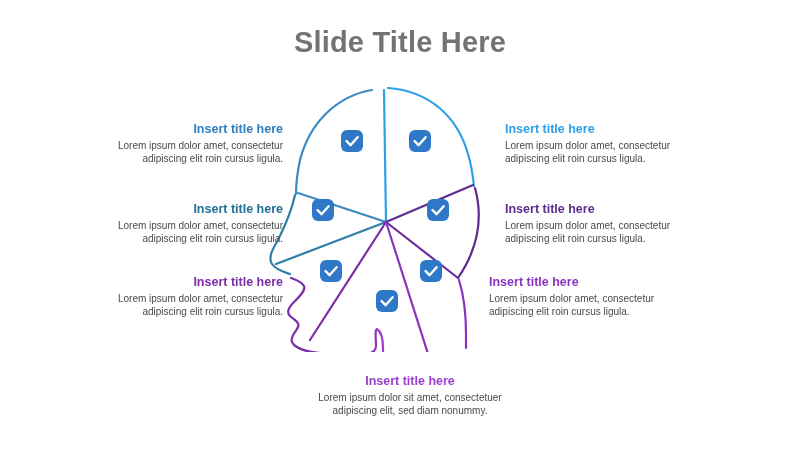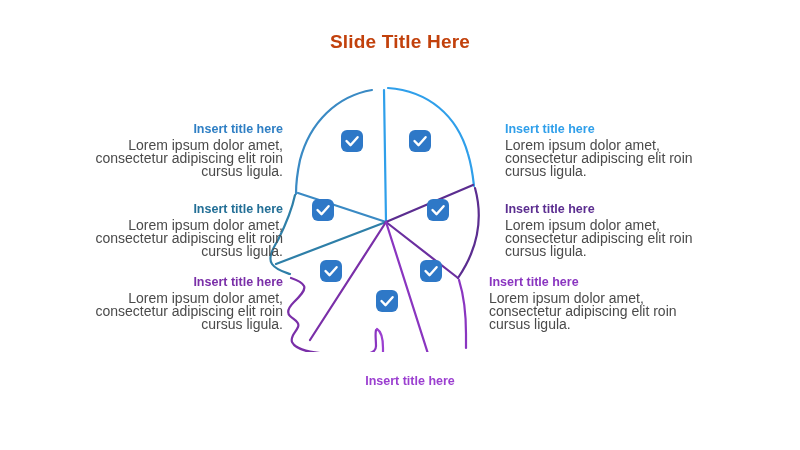--- a/index.html
+++ b/index.html
@@ -19,39 +19,39 @@
     width: 800px;
     height: 450px;
     background: #ffffff;
   }
   #slide-title {
     position: absolute;
     left: 0;
     top: 24px;
     width: 800px;
     text-align: center;
-    font-size: 19px;
+    font-size: 29px;
     font-weight: bold;
-    color: #c2410c;
+    color: #737373;
     letter-spacing: 0.2px;
     line-height: 36px;
   }
   .txt-block {
     position: absolute;
     width: 200px;
   }
   .txt-block .tb-title {
     font-size: 12.5px;
     font-weight: bold;
     line-height: 16px;
     margin-bottom: 2px;
     margin-top: 13px;
   }
   .txt-block .tb-body {
-    font-size: 14px;
+    font-size: 10px;
     line-height: 13px;
     color: #4a4a4a;
   }
   .align-right { text-align: right; }
   .align-left  { text-align: left; }
   .align-center{ text-align: center; }
 
   
   #block-l1 { left: 83px;  top: 108px; }
   #block-l2 { left: 83px;  top: 188px; }
@@ -173,15 +173,16 @@
     <div class="tb-body">Lorem ipsum dolor amet, consectetur adipiscing elit roin cursus ligula.</div>
   </div>
 
   <div class="txt-block align-left" id="block-r3">
     <div class="tb-title" style="color:#8a35c0">Insert title here</div>
     <div class="tb-body">Lorem ipsum dolor amet, consectetur adipiscing elit roin cursus ligula.</div>
   </div>
 
   <div class="txt-block align-center" id="block-b1">
     <div class="tb-title" style="color:#9b3fd0">Insert title here</div>
+    <div class="tb-body">Lorem ipsum dolor sit amet, consectetuer adipiscing elit, sed diam nonummy.</div>
   </div>
 
 </div>
 
 </body></html>

